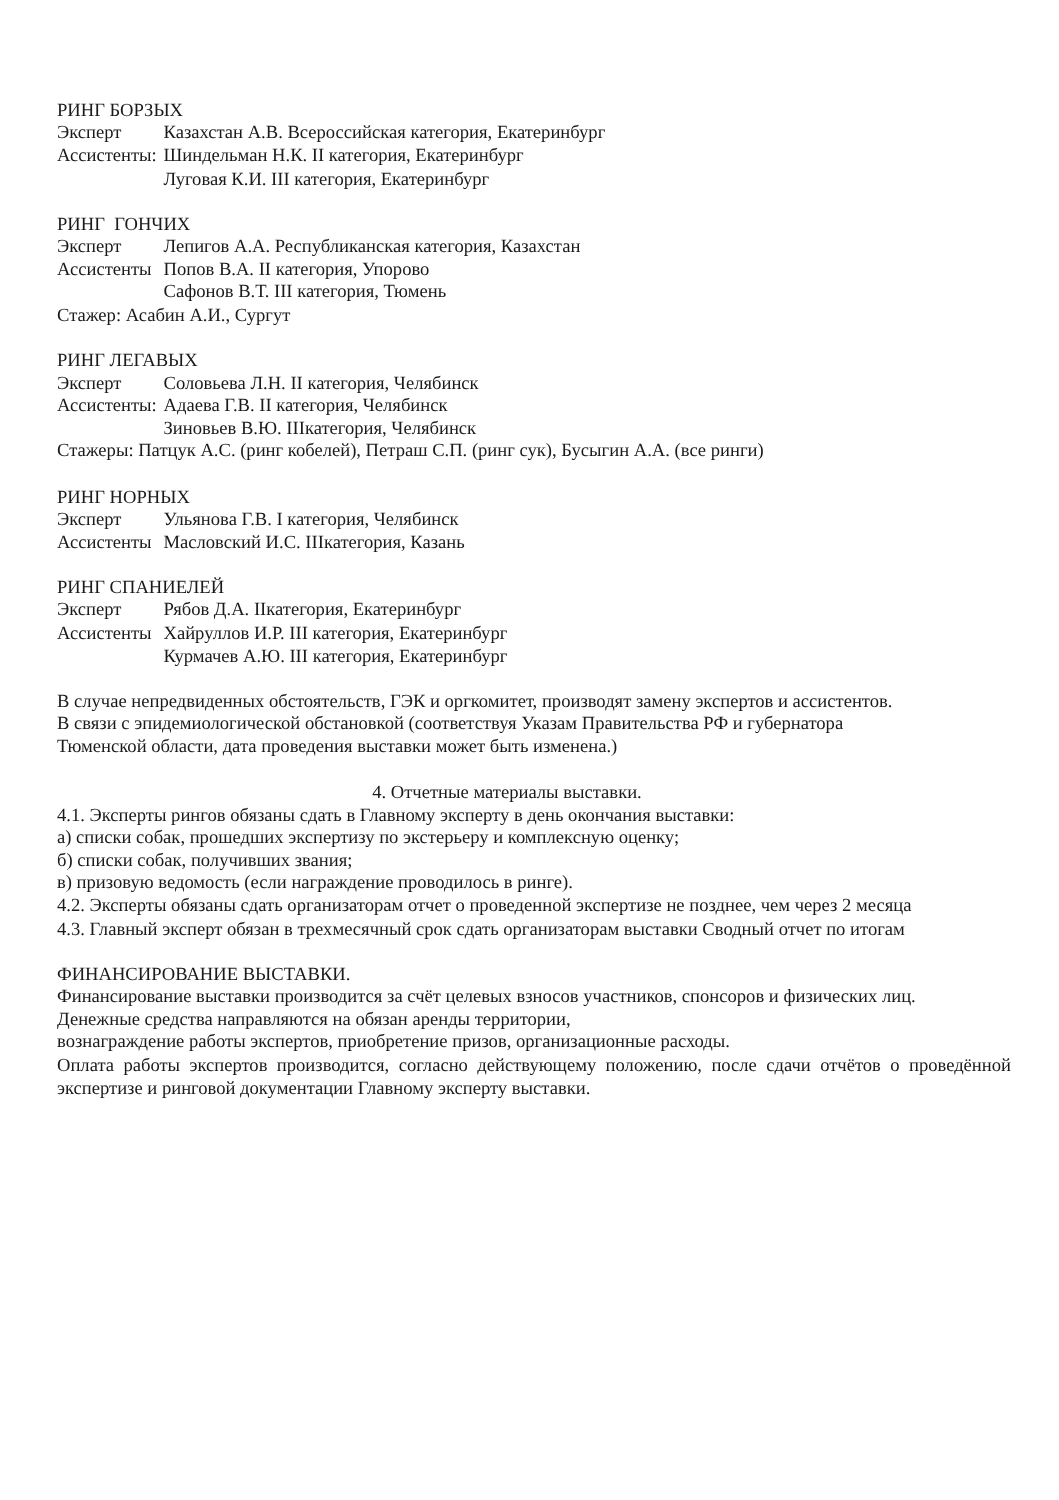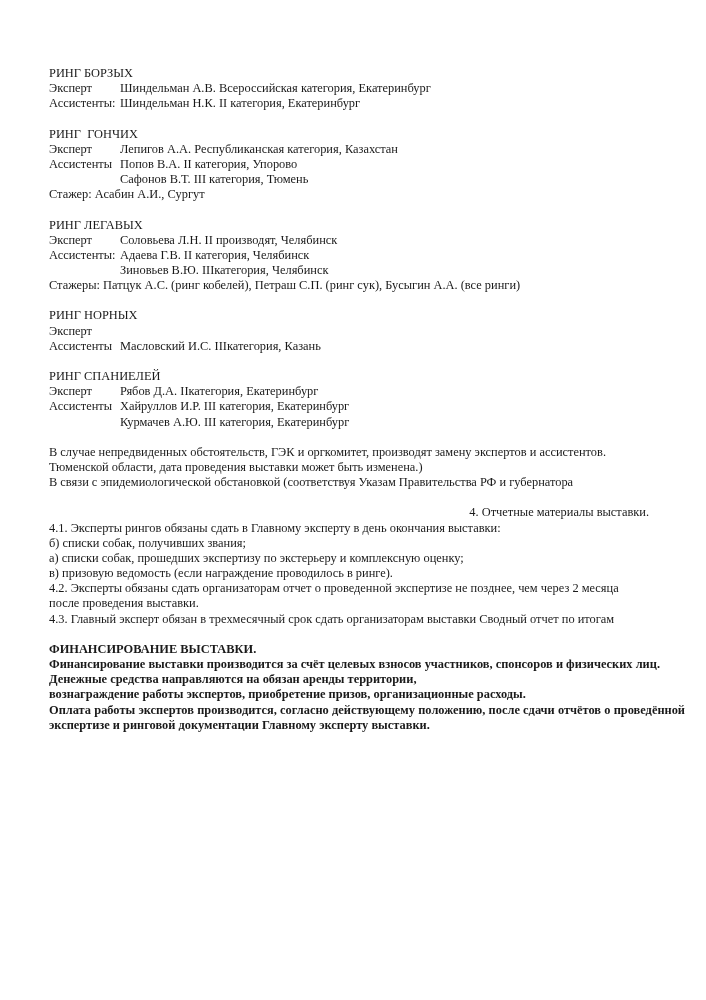--- a/index.html
+++ b/index.html
@@ -1,42 +1,46 @@
 <!DOCTYPE html>
 <html><head>
 <meta charset="utf-8">
 <style>
   html, body { margin: 0; padding: 0; background: #ffffff; }
   body { width: 706px; height: 1000px; position: relative; overflow: hidden;
          font-family: "Liberation Serif", "DejaVu Serif", serif; color: #1a1a1a; font-size: 12.4px; }
-  .page { position: absolute; left: 49px; top: 66px; width: 640px; }
+  .page { position: absolute; left: 38px; top: 66px; width: 640px; }
   .ring { margin-bottom: 15px; }
   .line { height: 15.2px; line-height: 15.2px; white-space: nowrap; }
   .row { display: flex; height: 15.2px; line-height: 15.2px; white-space: nowrap; align-items: center; }
   .role { width: 71px; flex: none; }
   .person { flex: none; }
   .heading { height: 15.2px; line-height: 15.2px; }
   .para { line-height: 15.2px; }
-  .center { text-align: right; width: 600px; }
+  .center { text-align: center; width: 600px; }
   .justify { text-align: justify; width: 636px; }
 </style>
 </head>
 <body>
 
 <div class="page">
 
   <div class="ring">
     <div class="heading">РИНГ БОРЗЫХ</div>
     <div class="row">
       <span class="role">Эксперт</span>
-      <span class="person">Шиндельман А.В. Всероссийская категория, Екатеринбург</span>
+      <span class="person">Казахстан А.В. Всероссийская категория, Екатеринбург</span>
     </div>
     <div class="row">
       <span class="role">Ассистенты:</span>
       <span class="person">Шиндельман Н.К. II категория, Екатеринбург</span>
+    </div>
+    <div class="row">
+      <span class="role"></span>
+      <span class="person">Луговая К.И. III категория, Екатеринбург</span>
     </div>
   </div>
 
   <div class="ring">
     <div class="heading" style="white-space:pre">РИНГ  ГОНЧИХ</div>
     <div class="row">
       <span class="role">Эксперт</span>
       <span class="person">Лепигов А.А. Республиканская категория, Казахстан</span>
     </div>
     <div class="row">
@@ -47,37 +51,38 @@
       <span class="role"></span>
       <span class="person">Сафонов В.Т. III категория, Тюмень</span>
     </div>
     <div class="line">Стажер: Асабин А.И., Сургут</div>
   </div>
 
   <div class="ring">
     <div class="heading">РИНГ ЛЕГАВЫХ</div>
     <div class="row">
       <span class="role">Эксперт</span>
-      <span class="person">Соловьева Л.Н. II производят, Челябинск</span>
+      <span class="person">Соловьева Л.Н. II категория, Челябинск</span>
     </div>
     <div class="row">
       <span class="role">Ассистенты:</span>
       <span class="person">Адаева Г.В. II категория, Челябинск</span>
     </div>
     <div class="row">
       <span class="role"></span>
       <span class="person">Зиновьев В.Ю. IIIкатегория, Челябинск</span>
     </div>
     <div class="line">Стажеры: Патцук А.С. (ринг кобелей), Петраш С.П. (ринг сук), Бусыгин А.А. (все ринги)</div>
   </div>
 
   <div class="ring">
     <div class="heading">РИНГ НОРНЫХ</div>
     <div class="row">
       <span class="role">Эксперт</span>
+      <span class="person">Ульянова Г.В. I категория, Челябинск</span>
     </div>
     <div class="row">
       <span class="role">Ассистенты</span>
       <span class="person">Масловский И.С. IIIкатегория, Казань</span>
     </div>
   </div>
 
   <div class="ring">
     <div class="heading">РИНГ СПАНИЕЛЕЙ</div>
     <div class="row">
@@ -89,36 +94,35 @@
       <span class="person">Хайруллов И.Р. III категория, Екатеринбург</span>
     </div>
     <div class="row">
       <span class="role"></span>
       <span class="person">Курмачев А.Ю. III категория, Екатеринбург</span>
     </div>
   </div>
 
   <div class="ring" style="margin-top:4px;">
     <div class="line">В случае непредвиденных обстоятельств, ГЭК и оргкомитет, производят замену экспертов и ассистентов.</div>
+    <div class="line">В связи с эпидемиологической обстановкой (соответствуя Указам Правительства РФ и губернатора</div>
     <div class="line">Тюменской области, дата проведения выставки может быть изменена.)</div>
-    <div class="line">В связи с эпидемиологической обстановкой (соответствуя Указам Правительства РФ и губернатора</div>
   </div>
 
   <div class="ring">
     <div class="line center">4. Отчетные материалы выставки.</div>
     <div class="line">4.1. Эксперты рингов обязаны сдать в Главному эксперту в день окончания выставки:</div>
+    <div class="line">а) списки собак, прошедших экспертизу по экстерьеру и комплексную оценку;</div>
     <div class="line">б) списки собак, получивших звания;</div>
-    <div class="line">а) списки собак, прошедших экспертизу по экстерьеру и комплексную оценку;</div>
     <div class="line">в) призовую ведомость (если награждение проводилось в ринге).</div>
     <div class="line">4.2. Эксперты обязаны сдать организаторам отчет о проведенной экспертизе не позднее, чем через 2 месяца</div>
-    <div class="line">после проведения выставки.</div>
     <div class="line">4.3. Главный эксперт обязан в трехмесячный срок сдать организаторам выставки Сводный отчет по итогам</div>
   </div>
 
-  <div class="ring" style="margin-top:4px;font-weight:bold;">
+  <div class="ring" style="margin-top:4px;">
     <div class="heading">ФИНАНСИРОВАНИЕ ВЫСТАВКИ.</div>
     <div class="line">Финансирование выставки производится за счёт целевых взносов участников, спонсоров и физических лиц.</div>
     <div class="line">Денежные средства направляются на обязан аренды территории,</div>
     <div class="line">вознаграждение работы экспертов, приобретение призов, организационные расходы.</div>
     <div class="para justify">Оплата работы экспертов производится, согласно действующему положению, после сдачи отчётов о проведённой экспертизе и ринговой документации Главному эксперту выставки.</div>
   </div>
 
 </div>
 
 </body></html>

